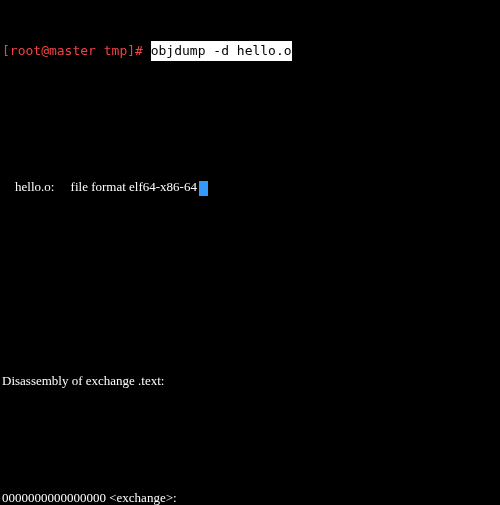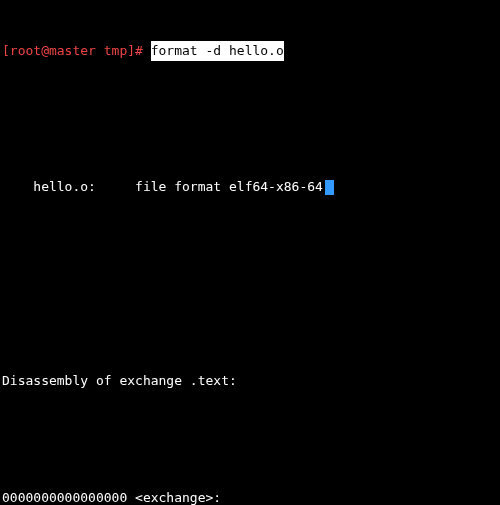--- a/index.html
+++ b/index.html
@@ -32,31 +32,32 @@
   .cursor-block {
     display: inline-block;
     width: 9px;
     height: 15px;
     background: #3399ff;
     vertical-align: middle;
     margin-left: 2px;
   }
   .file-line, .section-line, .sym-line, .disasm-row {
     color: #ffffff;
+    font-family: Liberation Serif, serif;
   }
   .spacer {
     height: 19px;
   }
 </style>
 </head>
 <body>
 
 <div class="terminal">
   <div class="prompt-line">
-    <span class="prompt">[root@master tmp]# </span><span class="command">format -d hello.o</span>
+    <span class="prompt">[root@master tmp]# </span><span class="command">objdump -d hello.o</span>
   </div>
   <div class="spacer"></div>
   <div class="file-line">
     <span>hello.o:     file format elf64-x86-64</span><span class="cursor-block"></span>
   </div>
   <div class="spacer"></div>
   <div class="spacer"></div>
   <div class="section-line">Disassembly of exchange .text:</div>
   <div class="spacer"></div>
   <div class="sym-line">0000000000000000 &lt;exchange&gt;:</div>

